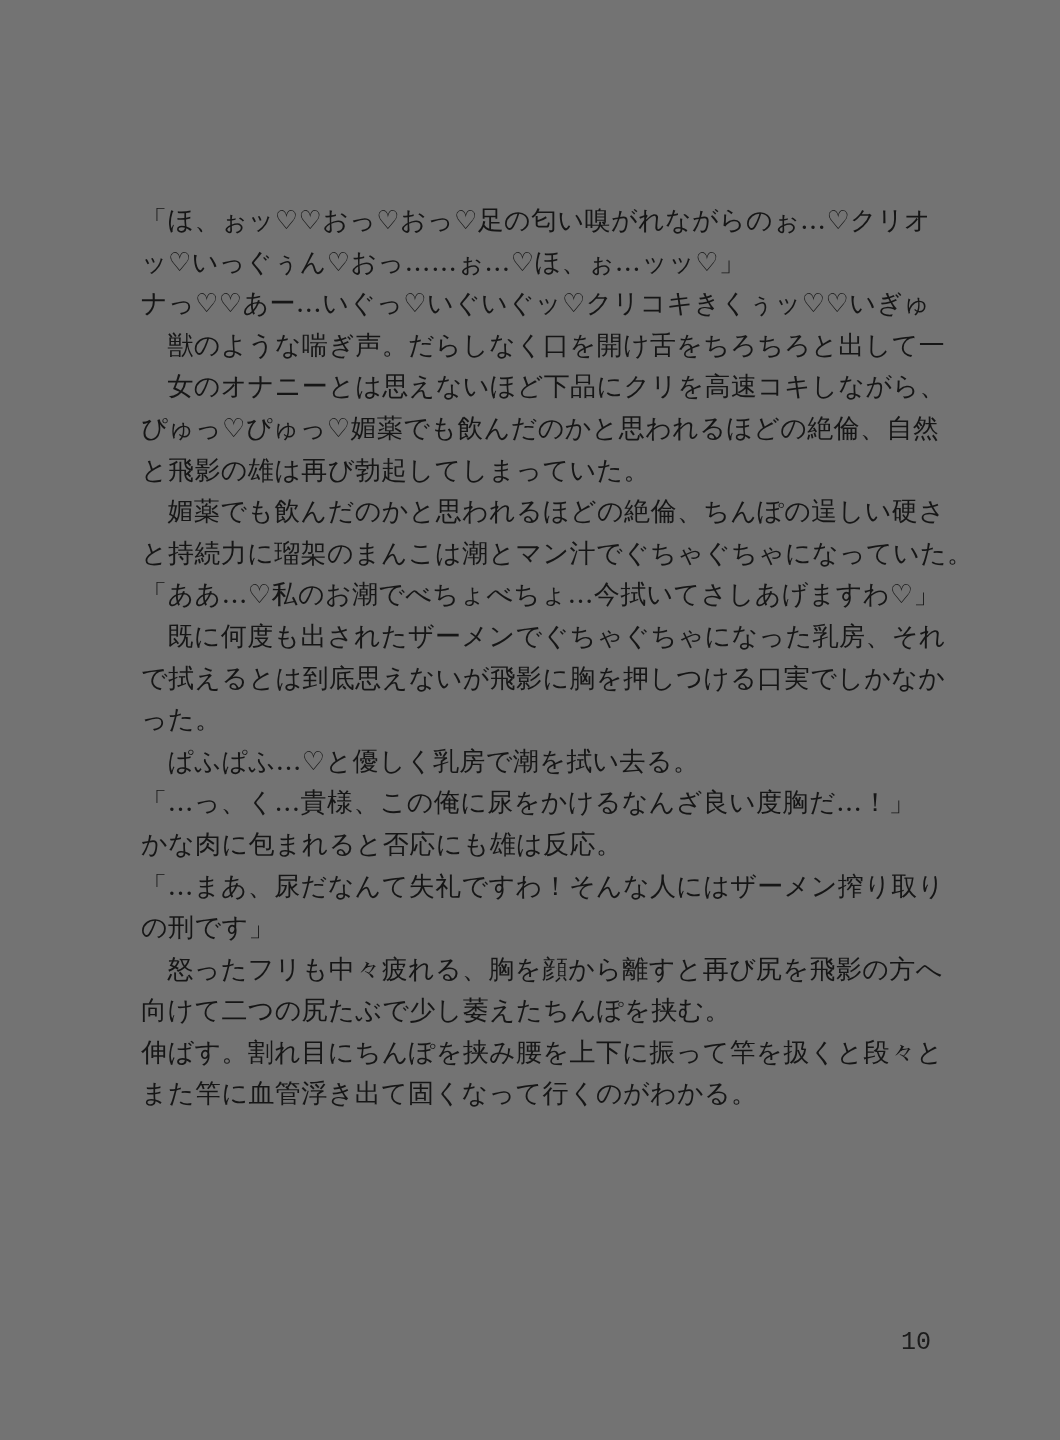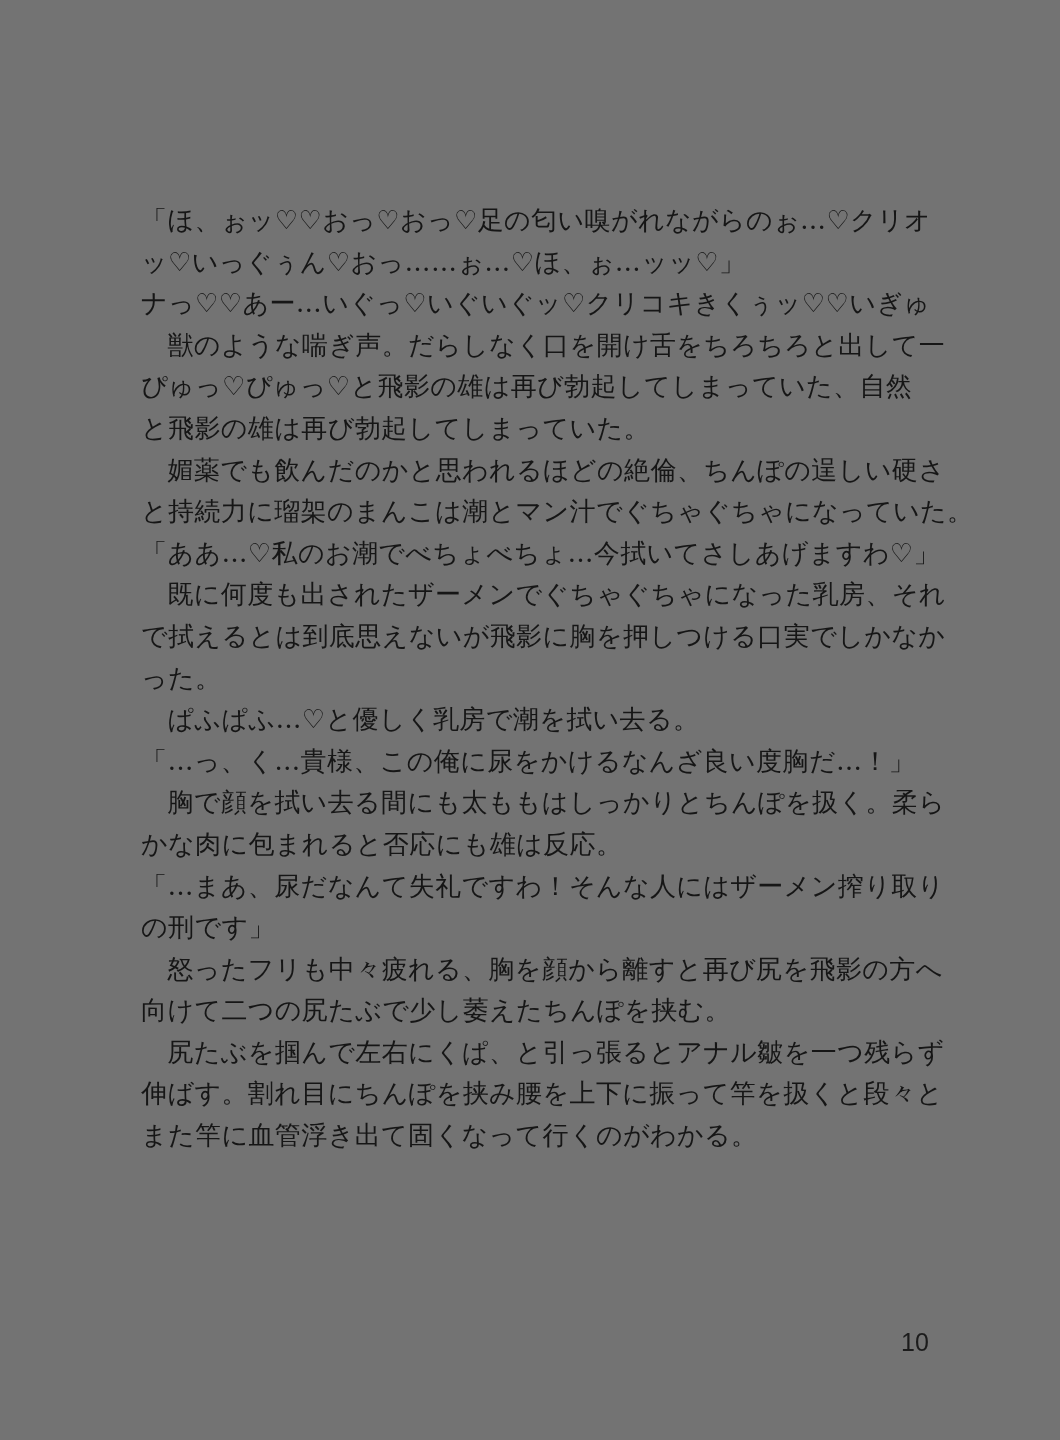--- a/index.html
+++ b/index.html
@@ -25,48 +25,47 @@
     font-size: 26px;
     line-height: 41.6px;
     color: #161616;
     white-space: pre;
     letter-spacing: 0.4px;
   }
   .page-number {
     position: absolute;
     left: 901px;
     top: 1328px;
-    font-family: Liberation Sans, sans-serif;
+    font-family: Liberation Mono, monospace;
     font-size: 25px;
     color: #1c1c1c;
   }
 </style>
 </head>
 <body>
 
 <div class="page">
   <div class="text-block" id="text-block">
       <div class="line">「ほ、ぉッ♡♡おっ♡おっ♡足の匂い嗅がれながらのぉ…♡クリオ</div>
       <div class="line">ッ♡いっぐぅん♡おっ……ぉ…♡ほ、ぉ…ッッ♡」</div>
       <div class="line">ナっ♡♡あー…いぐっ♡いぐいぐッ♡クリコキきくぅッ♡♡いぎゅ</div>
       <div class="line">　獣のような喘ぎ声。だらしなく口を開け舌をちろちろと出して一</div>
-      <div class="line">ぴゅっ♡ぴゅっ♡と飛影の雄は再び勃起してしまっていた、自然</div>
+      <div class="line">　女のオナニーとは思えないほど下品にクリを高速コキしながら、</div>
+      <div class="line">ぴゅっ♡ぴゅっ♡媚薬でも飲んだのかと思われるほどの絶倫、自然</div>
       <div class="line">と飛影の雄は再び勃起してしまっていた。</div>
       <div class="line">　媚薬でも飲んだのかと思われるほどの絶倫、ちんぽの逞しい硬さ</div>
       <div class="line">と持続力に瑠架のまんこは潮とマン汁でぐちゃぐちゃになっていた。</div>
       <div class="line">「ああ…♡私のお潮でべちょべちょ…今拭いてさしあげますわ♡」</div>
       <div class="line">　既に何度も出されたザーメンでぐちゃぐちゃになった乳房、それ</div>
       <div class="line">で拭えるとは到底思えないが飛影に胸を押しつける口実でしかなか</div>
       <div class="line">った。</div>
       <div class="line">　ぱふぱふ…♡と優しく乳房で潮を拭い去る。</div>
       <div class="line">「…っ、く…貴様、この俺に尿をかけるなんざ良い度胸だ…！」</div>
-      <div class="line">　胸で顔を拭い去る間にも太ももはしっかりとちんぽを扱く。柔ら</div>
       <div class="line">かな肉に包まれると否応にも雄は反応。</div>
       <div class="line">「…まあ、尿だなんて失礼ですわ！そんな人にはザーメン搾り取り</div>
       <div class="line">の刑です」</div>
       <div class="line">　怒ったフリも中々疲れる、胸を顔から離すと再び尻を飛影の方へ</div>
       <div class="line">向けて二つの尻たぶで少し萎えたちんぽを挟む。</div>
-      <div class="line">　尻たぶを掴んで左右にくぱ、と引っ張るとアナル皺を一つ残らず</div>
       <div class="line">伸ばす。割れ目にちんぽを挟み腰を上下に振って竿を扱くと段々と</div>
       <div class="line">また竿に血管浮き出て固くなって行くのがわかる。</div>
     </div>
   <div class="page-number">10</div>
 </div>
 
 </body></html>

